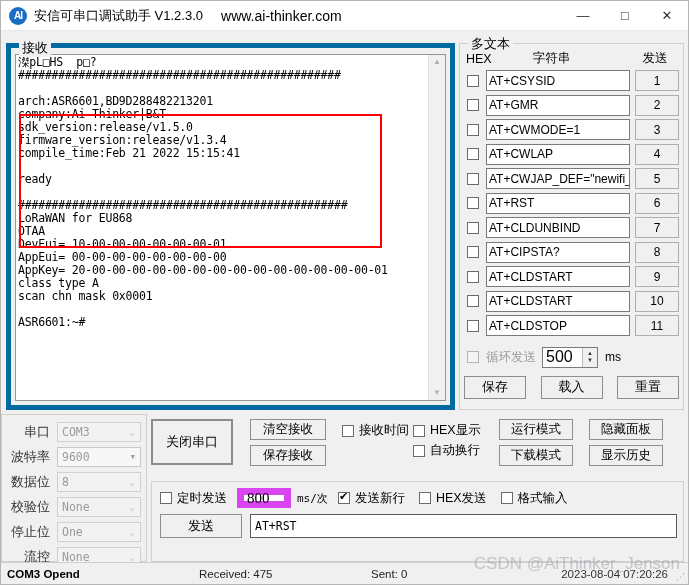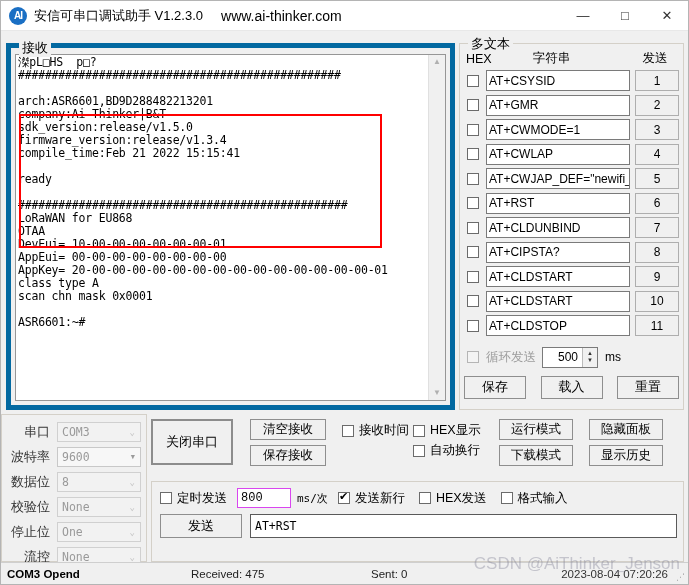--- a/index.html
+++ b/index.html
@@ -136,21 +136,21 @@
     border: 1px solid #aeaeae; background: #f0f0f0;
     font-size: 12px;
     display: flex; align-items: center; justify-content: center;
   }
   .loop-row { display: flex; align-items: center; margin: 7px 0 4px 0; font-size: 12.5px; }
   .loop-lbl { color: #9d9d9d; margin-right: 6px; }
   .spin {
     width: 56px; height: 21px; border: 1px solid #7a7a7a; background: #fff;
     display: flex; align-items: center; position: relative;
   }
-  .spin span { font-size: 12px; padding-left: 15px; }
+  .spin span { font-size: 16px; padding-left: 3px; }
   .spin-ar {
     position: absolute; right: 0; top: 0; bottom: 0; width: 15px;
     border-left: 1px solid #bbb; background: #f0f0f0;
     display: flex; flex-direction: column; justify-content: center; align-items: center;
     font-size: 6px; line-height: 7px; color: #333;
   }
   .ms-lbl { margin-left: 7px; font-size: 12px; }
   .slr-row { display: flex; justify-content: space-between; margin-top: 4px; }
   .slr-btn {
     width: 62px; height: 23px;
@@ -209,22 +209,22 @@
   .panels { display: flex; flex-direction: column; gap: 5px; }
   .panel-btn {
     width: 74px; height: 21px;
     border: 1px solid #8e8e8e; background: #f0f0f0;
     display: flex; align-items: center; justify-content: center;
     font-size: 12.5px;
   }
   .send-box { margin-top: 5px; border: 1px solid #d4d0c8; padding: 6px 6px 6px 8px; flex: 1; }
   .send-row1 { display: flex; align-items: center; margin-bottom: 6px; }
   .tnum {
-    width: 54px; height: 20px; border: 1px solid #d946ef; background: #fff;
-    font-family: Liberation Mono, monospace; font-size: 12px;
+    width: 54px; height: 20px; border: 7px solid #d946ef; background: #fff;
+    font-family: Liberation Serif, serif; font-size: 15px;
     display: flex; align-items: center; padding-left: 3px; margin-left: 10px;
   }
   .msci { font-family: "DejaVu Sans Mono", monospace; font-size: 11px; margin: 0 10px 0 6px; }
   .send-row2 { display: flex; align-items: center; }
   .send-btn {
     width: 82px; height: 24px; margin-right: 8px;
     border: 1px solid #8e8e8e; background: #f0f0f0;
     display: flex; align-items: center; justify-content: center;
     font-size: 13px;
   }
@@ -236,21 +236,21 @@
 
   
   .statusbar {
     height: 22px; min-height: 22px;
     border-top: 1px solid #cfcfcf; background: #f0f0f0;
     display: flex; align-items: center;
     font-size: 11.5px; position: relative;
   }
   .sb-item { position: absolute; }
   .sb-conn { left: 6px; font-weight: bold; color: #000; }
-  .sb-recv { left: 190px; color: #222; }
+  .sb-recv { left: 198px; color: #222; }
   .sb-sent { left: 370px; color: #222; }
   .sb-time { right: 20px; color: #333; }
   .grip { position: absolute; right: 3px; bottom: 2px; color: #9a9a9a; font-size: 9px; }
   .watermark {
     position: absolute; right: 8px; bottom: 10px;
     font-size: 17px; color: rgba(130,130,150,0.40);
     pointer-events: none; z-index: 20;
     white-space: nowrap;
   }
 </style>

